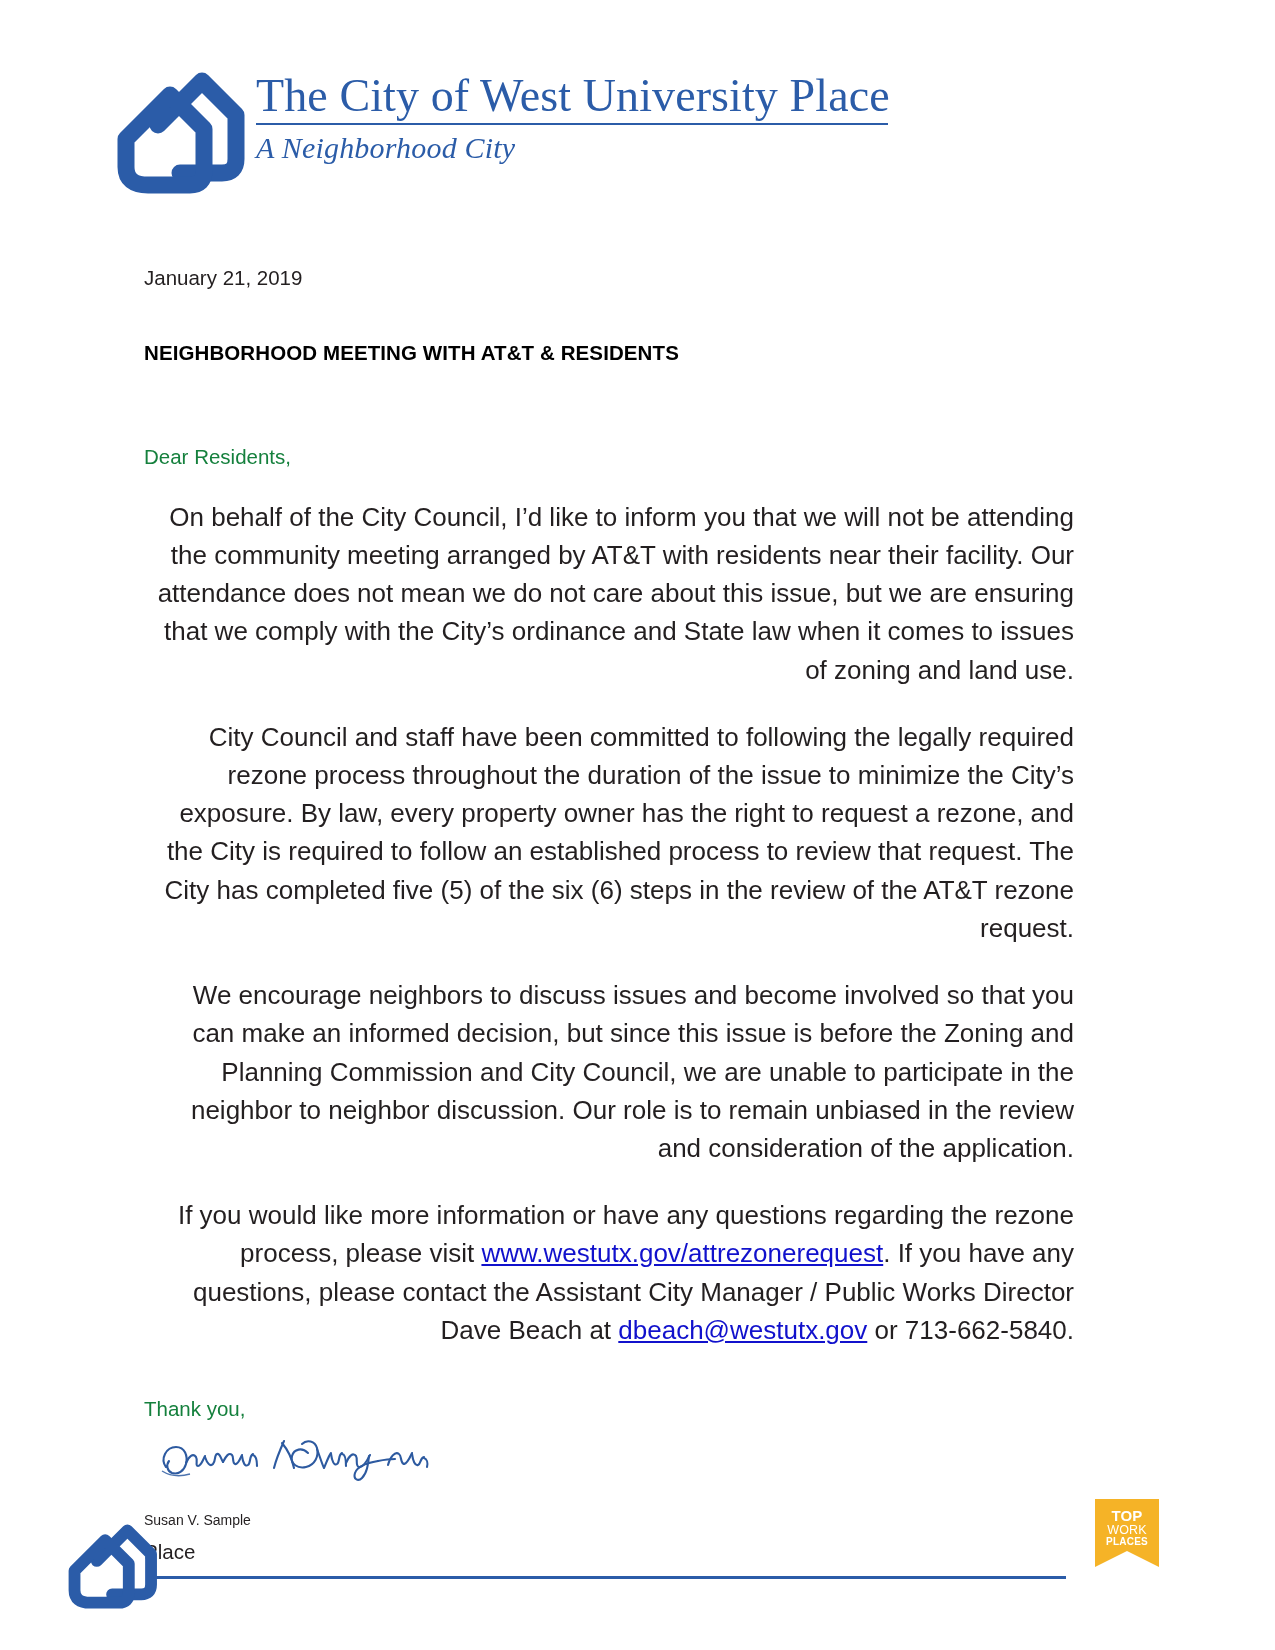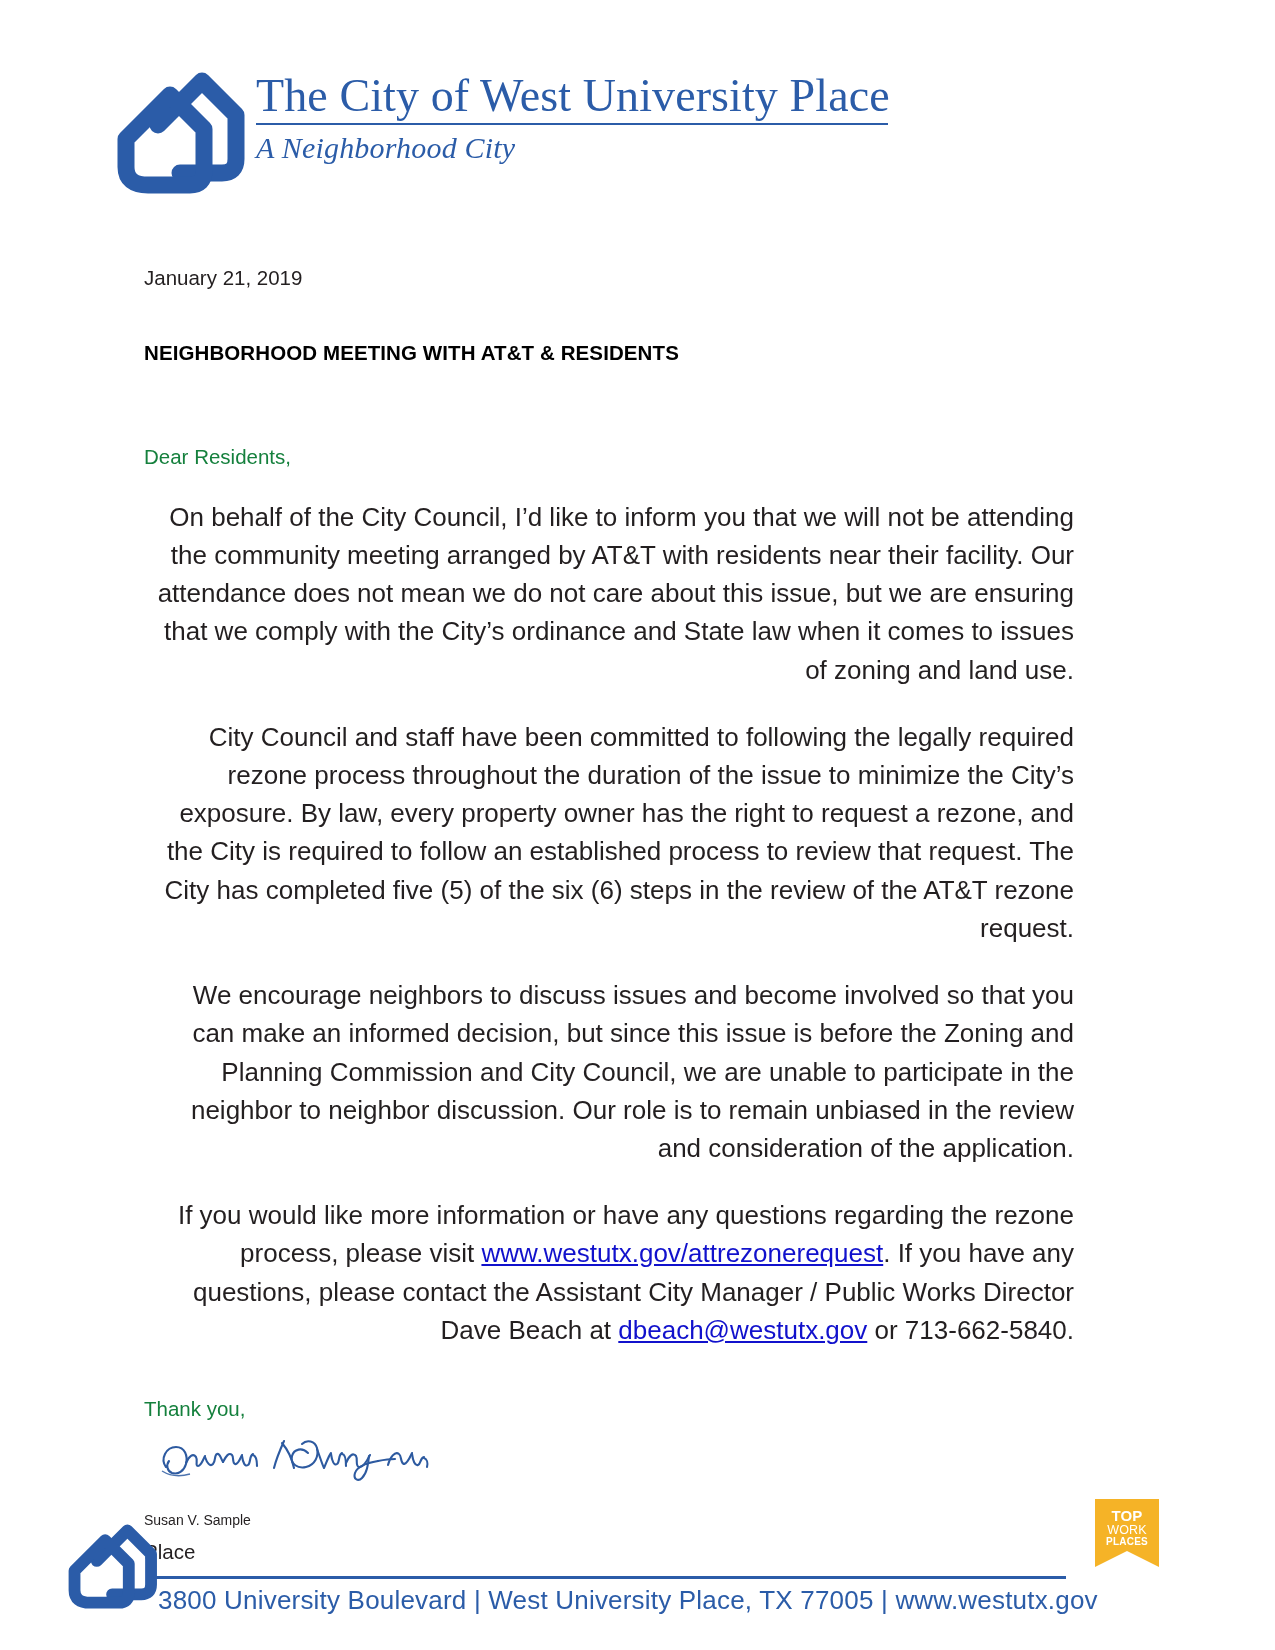--- a/index.html
+++ b/index.html
@@ -252,21 +252,20 @@
       <svg viewBox="0 0 138 143" xmlns="http://www.w3.org/2000/svg">
         <g fill="none" stroke="#2b5ca8" stroke-width="17" stroke-linejoin="round" stroke-linecap="round">
           <path d="M50 70 L94 26 L128 60 L128 104 Q128 118 114 118 L72 118"></path>
           <path d="M18 84 L62 40 L96 74 L96 116 Q96 130 82 130 L40 130 Q18 130 18 112 Z"></path>
         </g>
       </svg>
     </div>
 
     <div class="footer-rule"></div>
 
-    <div class="footer-text">3800 University Boulevard  |  West University Place, TX 77005  |  www.westutx.gov</div>
 
     <div class="badge">
       <svg viewBox="0 0 68 92" xmlns="http://www.w3.org/2000/svg">
         <path d="M2 2 H66 V70 L34 54 L2 70 Z" fill="#f5b327"></path>
       </svg>
     </div>
     <div class="badge-labels">
       <div class="badge-top">TOP</div>
       <div class="badge-work">WORK</div>
       <div class="badge-places">PLACES</div>

